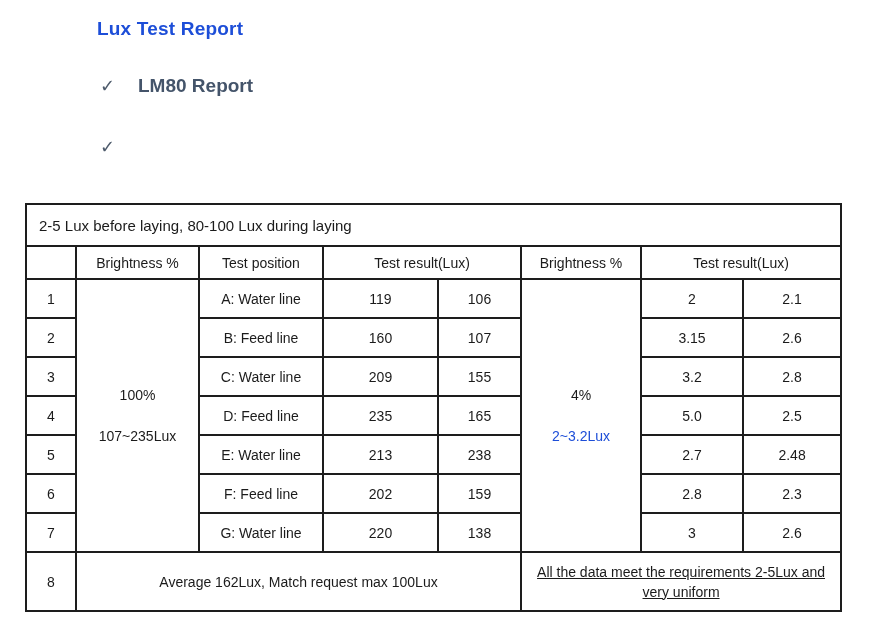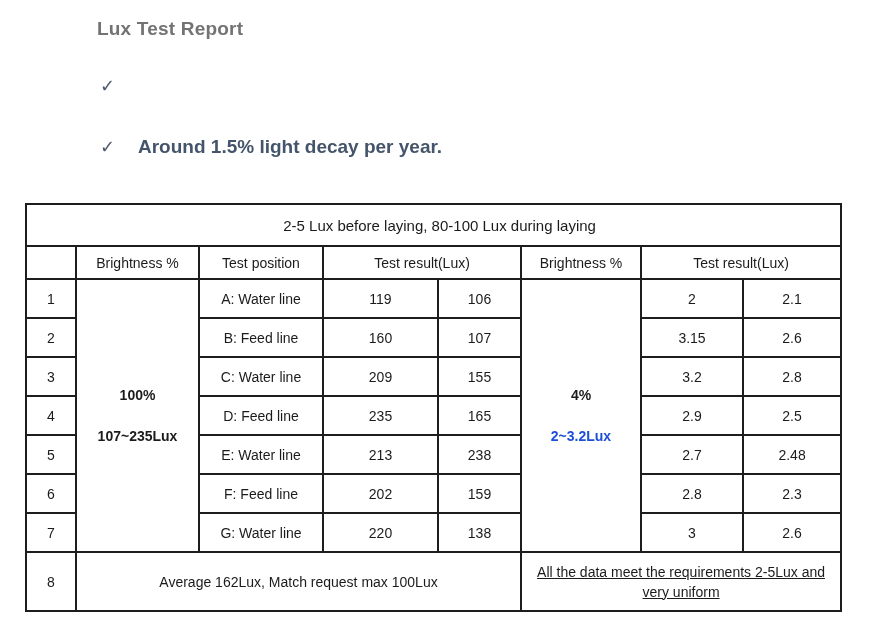--- a/index.html
+++ b/index.html
@@ -7,21 +7,21 @@
     width: 874px; height: 629px;
     background: #ffffff;
     font-family: "Liberation Sans", sans-serif;
     position: relative;
     overflow: hidden;
   }
 
   
   .doc-title {
     position: absolute; left: 97px; top: 18px;
-    font-size: 19px; font-weight: bold; color: #737373;
+    font-size: 19px; font-weight: bold; color: #1d4ed8;
     letter-spacing: 0.2px;
   }
   .bullet {
     position: absolute; left: 100px;
     display: flex; align-items: baseline;
     font-size: 19px; font-weight: bold; color: #44546a;
   }
   .bullet.b1 { top: 75px; }
   .bullet.b2 { top: 136px; }
   .bullet .check {
@@ -36,43 +36,43 @@
     width: 815px;
   }
   table.lux td {
     border: 2px solid #1d1d1d;
     text-align: center; vertical-align: middle;
     font-size: 14px; color: #1b1b1b;
     padding: 0; overflow: hidden;
   }
   tr.caption-row { height: 42px; }
   tr.caption-row td {
-    text-align: center; padding-left: 12px; font-size: 15px;
+    text-align: left; padding-left: 12px; font-size: 15px;
   }
   tr.header-row { height: 33px; }
   tr.data-row { height: 39px; }
   tr.summary-row { height: 59px; }
 
-  td.merged-brightness { line-height: 41px; font-weight: bold; }
+  td.merged-brightness { line-height: 41px; }
   .red-text { color: #1d4ed8; }
   td.summary-left { font-size: 14px; border-radius: 26px; }
   td.summary-right { font-size: 14px; padding: 0 18px; line-height: 20px; text-decoration: underline; }
 </style>
 </head>
 <body>
 
 <div class="doc-title">Lux Test Report</div>
 
 <div class="bullet b1">
   <span class="check">✓</span>
+  <span>LM80 Report</span>
 </div>
 
 <div class="bullet b2">
   <span class="check">✓</span>
-  <span>Around 1.5% light decay per year.</span>
 </div>
 
 <table class="lux">
   <colgroup>
     <col style="width:50px">
       <col style="width:123px">
       <col style="width:124px">
     <col style="width:115px">
       <col style="width:83px">
       <col style="width:120px">
@@ -121,21 +121,21 @@
       <td>209</td>
       <td>155</td>
       <td>3.2</td>
       <td>2.8</td>
     </tr>
     <tr class="data-row">
       <td>4</td>
       <td>D: Feed line</td>
       <td>235</td>
       <td>165</td>
-      <td>2.9</td>
+      <td>5.0</td>
       <td>2.5</td>
     </tr>
     <tr class="data-row">
       <td>5</td>
       <td>E: Water line</td>
       <td>213</td>
       <td>238</td>
       <td>2.7</td>
       <td>2.48</td>
     </tr>

